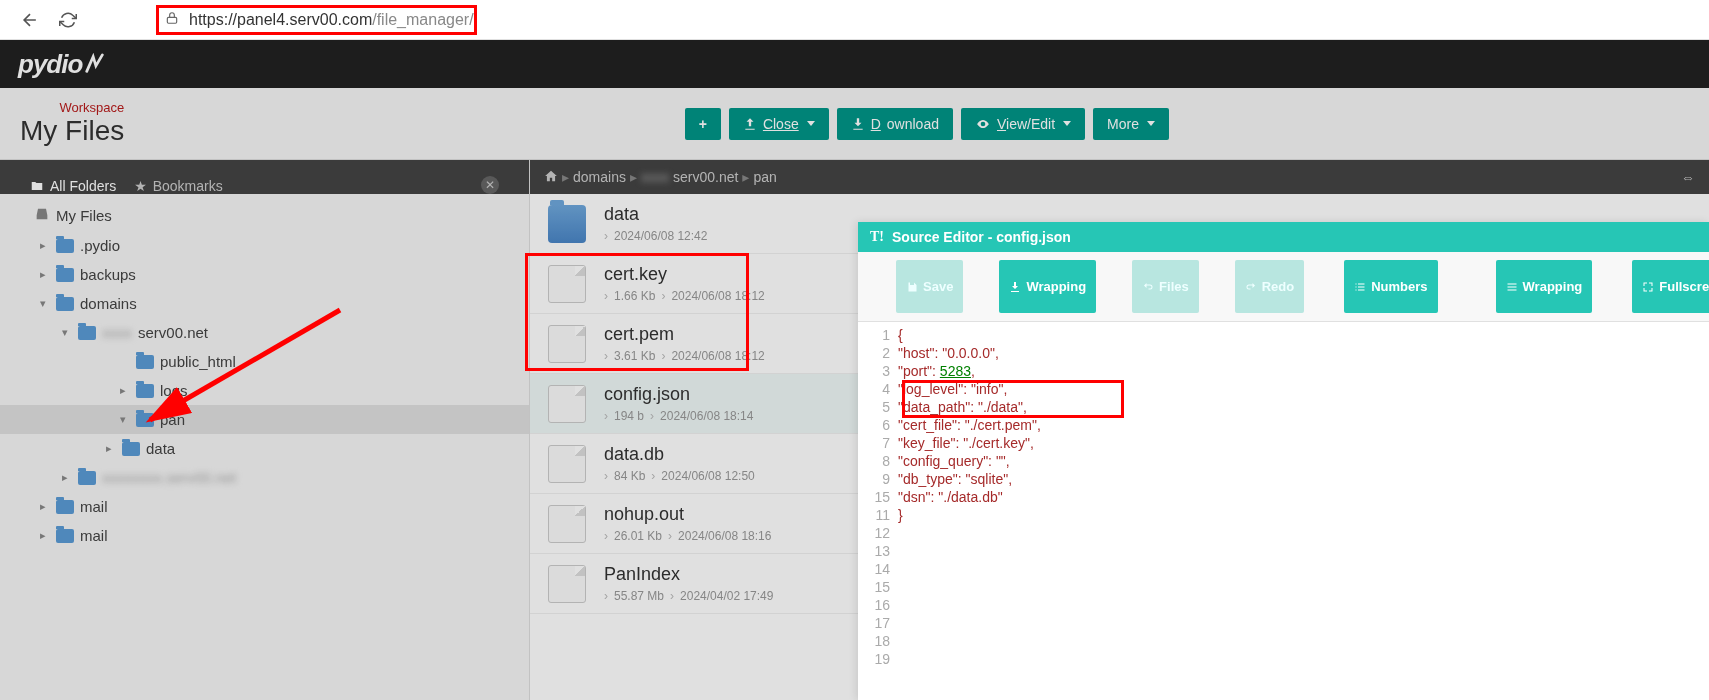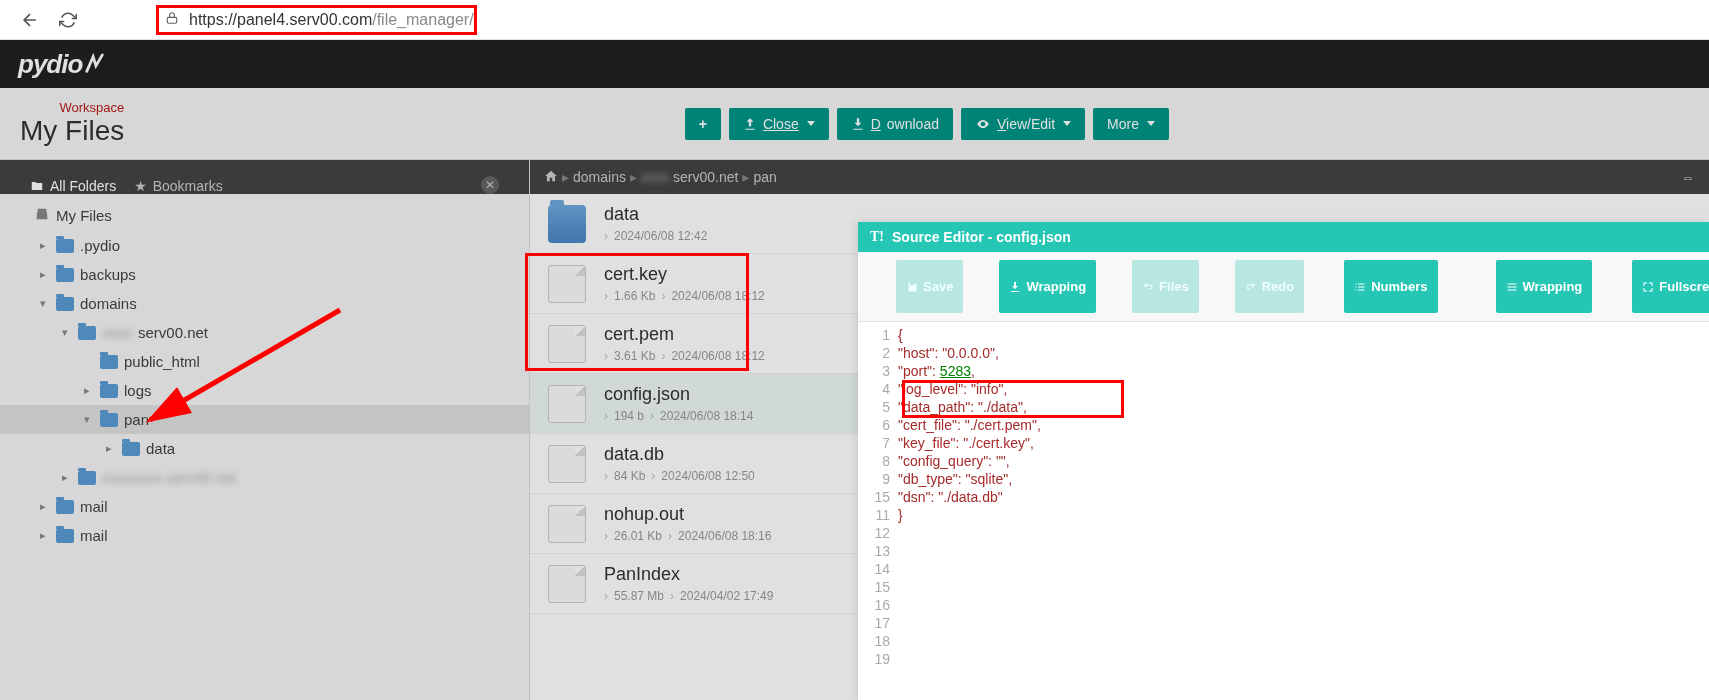--- a/index.html
+++ b/index.html
@@ -35,21 +35,21 @@
 .sidebar-tabs { height: 34px; background: #444; color: #ccc; display: flex; align-items: flex-end; padding: 0 30px; gap: 18px; font-size: 14px; }
 .sidebar-tabs .tab { display: flex; align-items: center; gap: 6px; cursor: pointer; }
 .sidebar-tabs .tab.active { color: #fff; }
 .sidebar-tabs .close-tab { margin-left: auto; width: 18px; height: 18px; border-radius: 50%; background: #666; display:flex; align-items:center; justify-content:center; font-size:12px; cursor:pointer;}
 .tree { padding: 6px 0; font-size: 15px; color: #444; }
 .tree-item { display: flex; align-items: center; padding: 6px 10px; cursor: pointer; gap: 6px; }
 .tree-item.selected { background: #e0e0e0; }
 .tree .indent-1 { padding-left: 18px; }
 .tree .indent-2 { padding-left: 40px; }
 .tree .indent-3 { padding-left: 62px; }
-.tree .indent-4 { padding-left: 84px; }
+.tree .indent-4 { padding-left: 120px; }
 .tree .indent-5 { padding-left: 106px; }
 .disclosure { width: 10px; color: #888; font-size: 11px; }
 .folder-ico { width: 18px; height: 14px; background: #5b9bd5; border-radius: 2px; position: relative; flex-shrink:0;}
 .folder-ico::before { content:''; position:absolute; top:-3px; left:0; width:8px; height:3px; background:#5b9bd5; border-radius:1px 1px 0 0;}
 .blur-text { filter: blur(3px); color:#aaa;}
 
 
 .filelist { flex: 1; background: #fff; display: flex; flex-direction: column; }
 .breadcrumb { height: 34px; background: #444; color: #ccc; display: flex; align-items: center; padding: 0 14px; font-size: 14px; gap: 4px; }
 .breadcrumb .crumb { cursor: pointer; }

